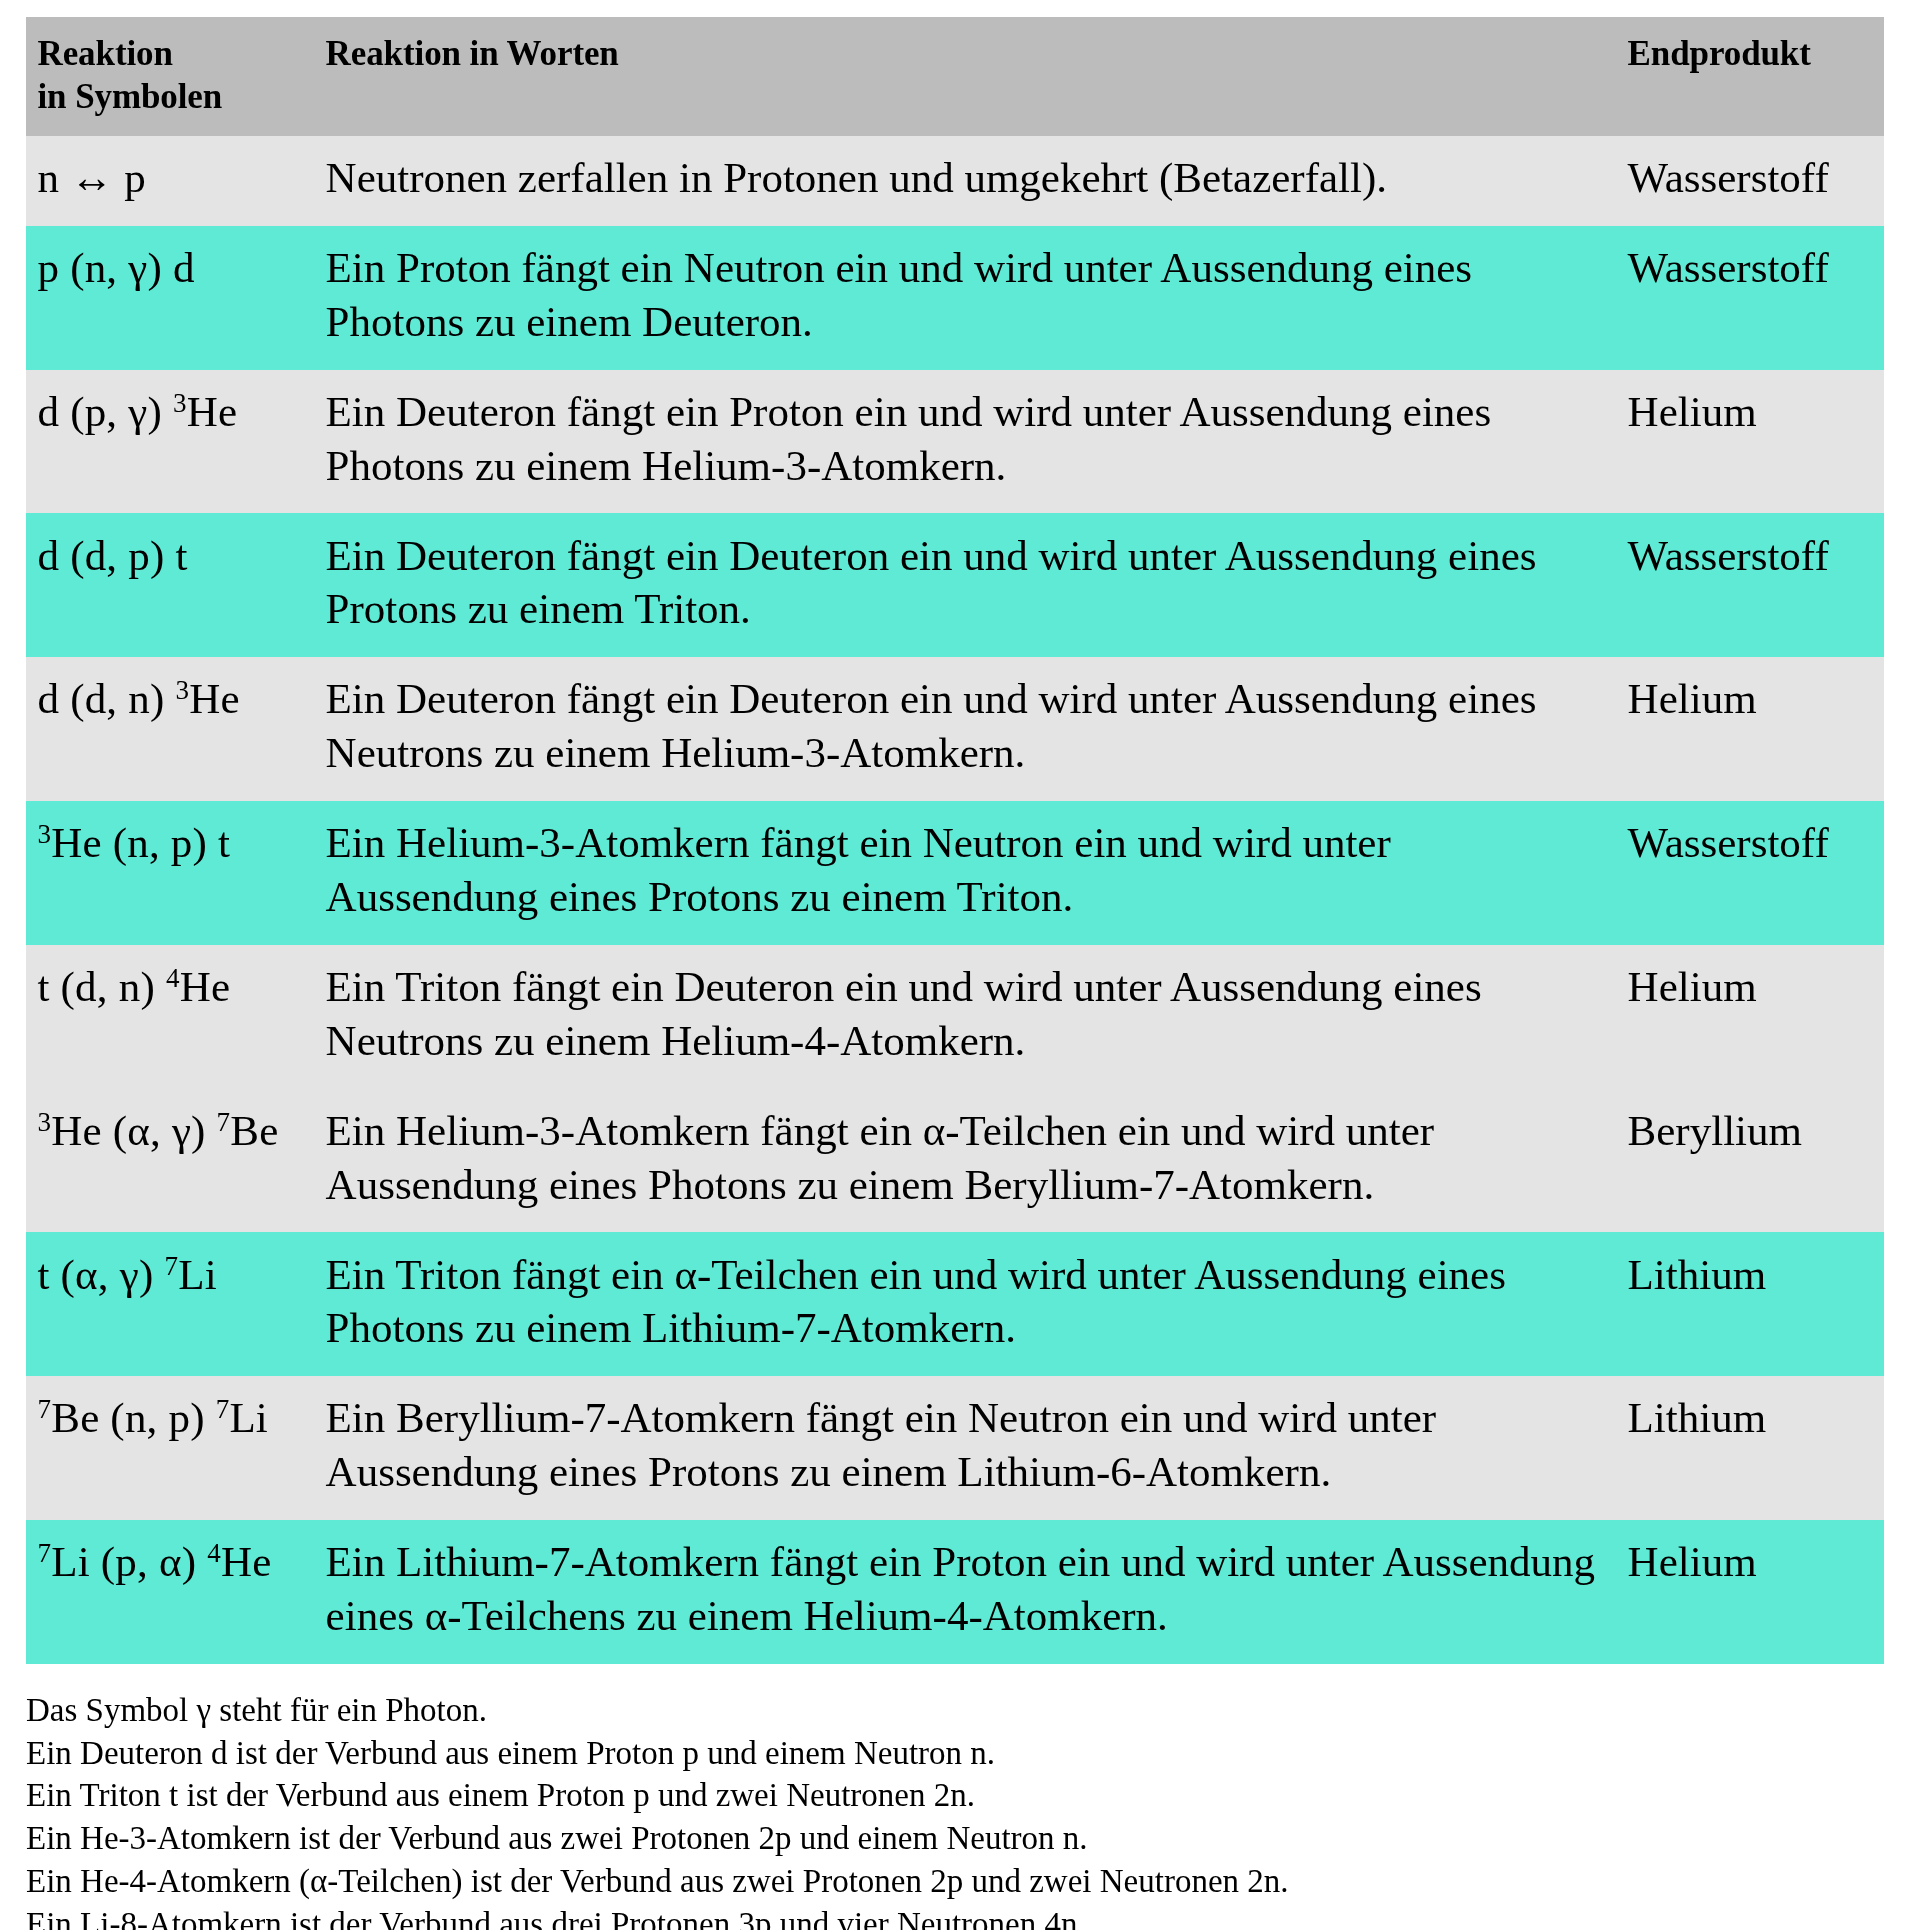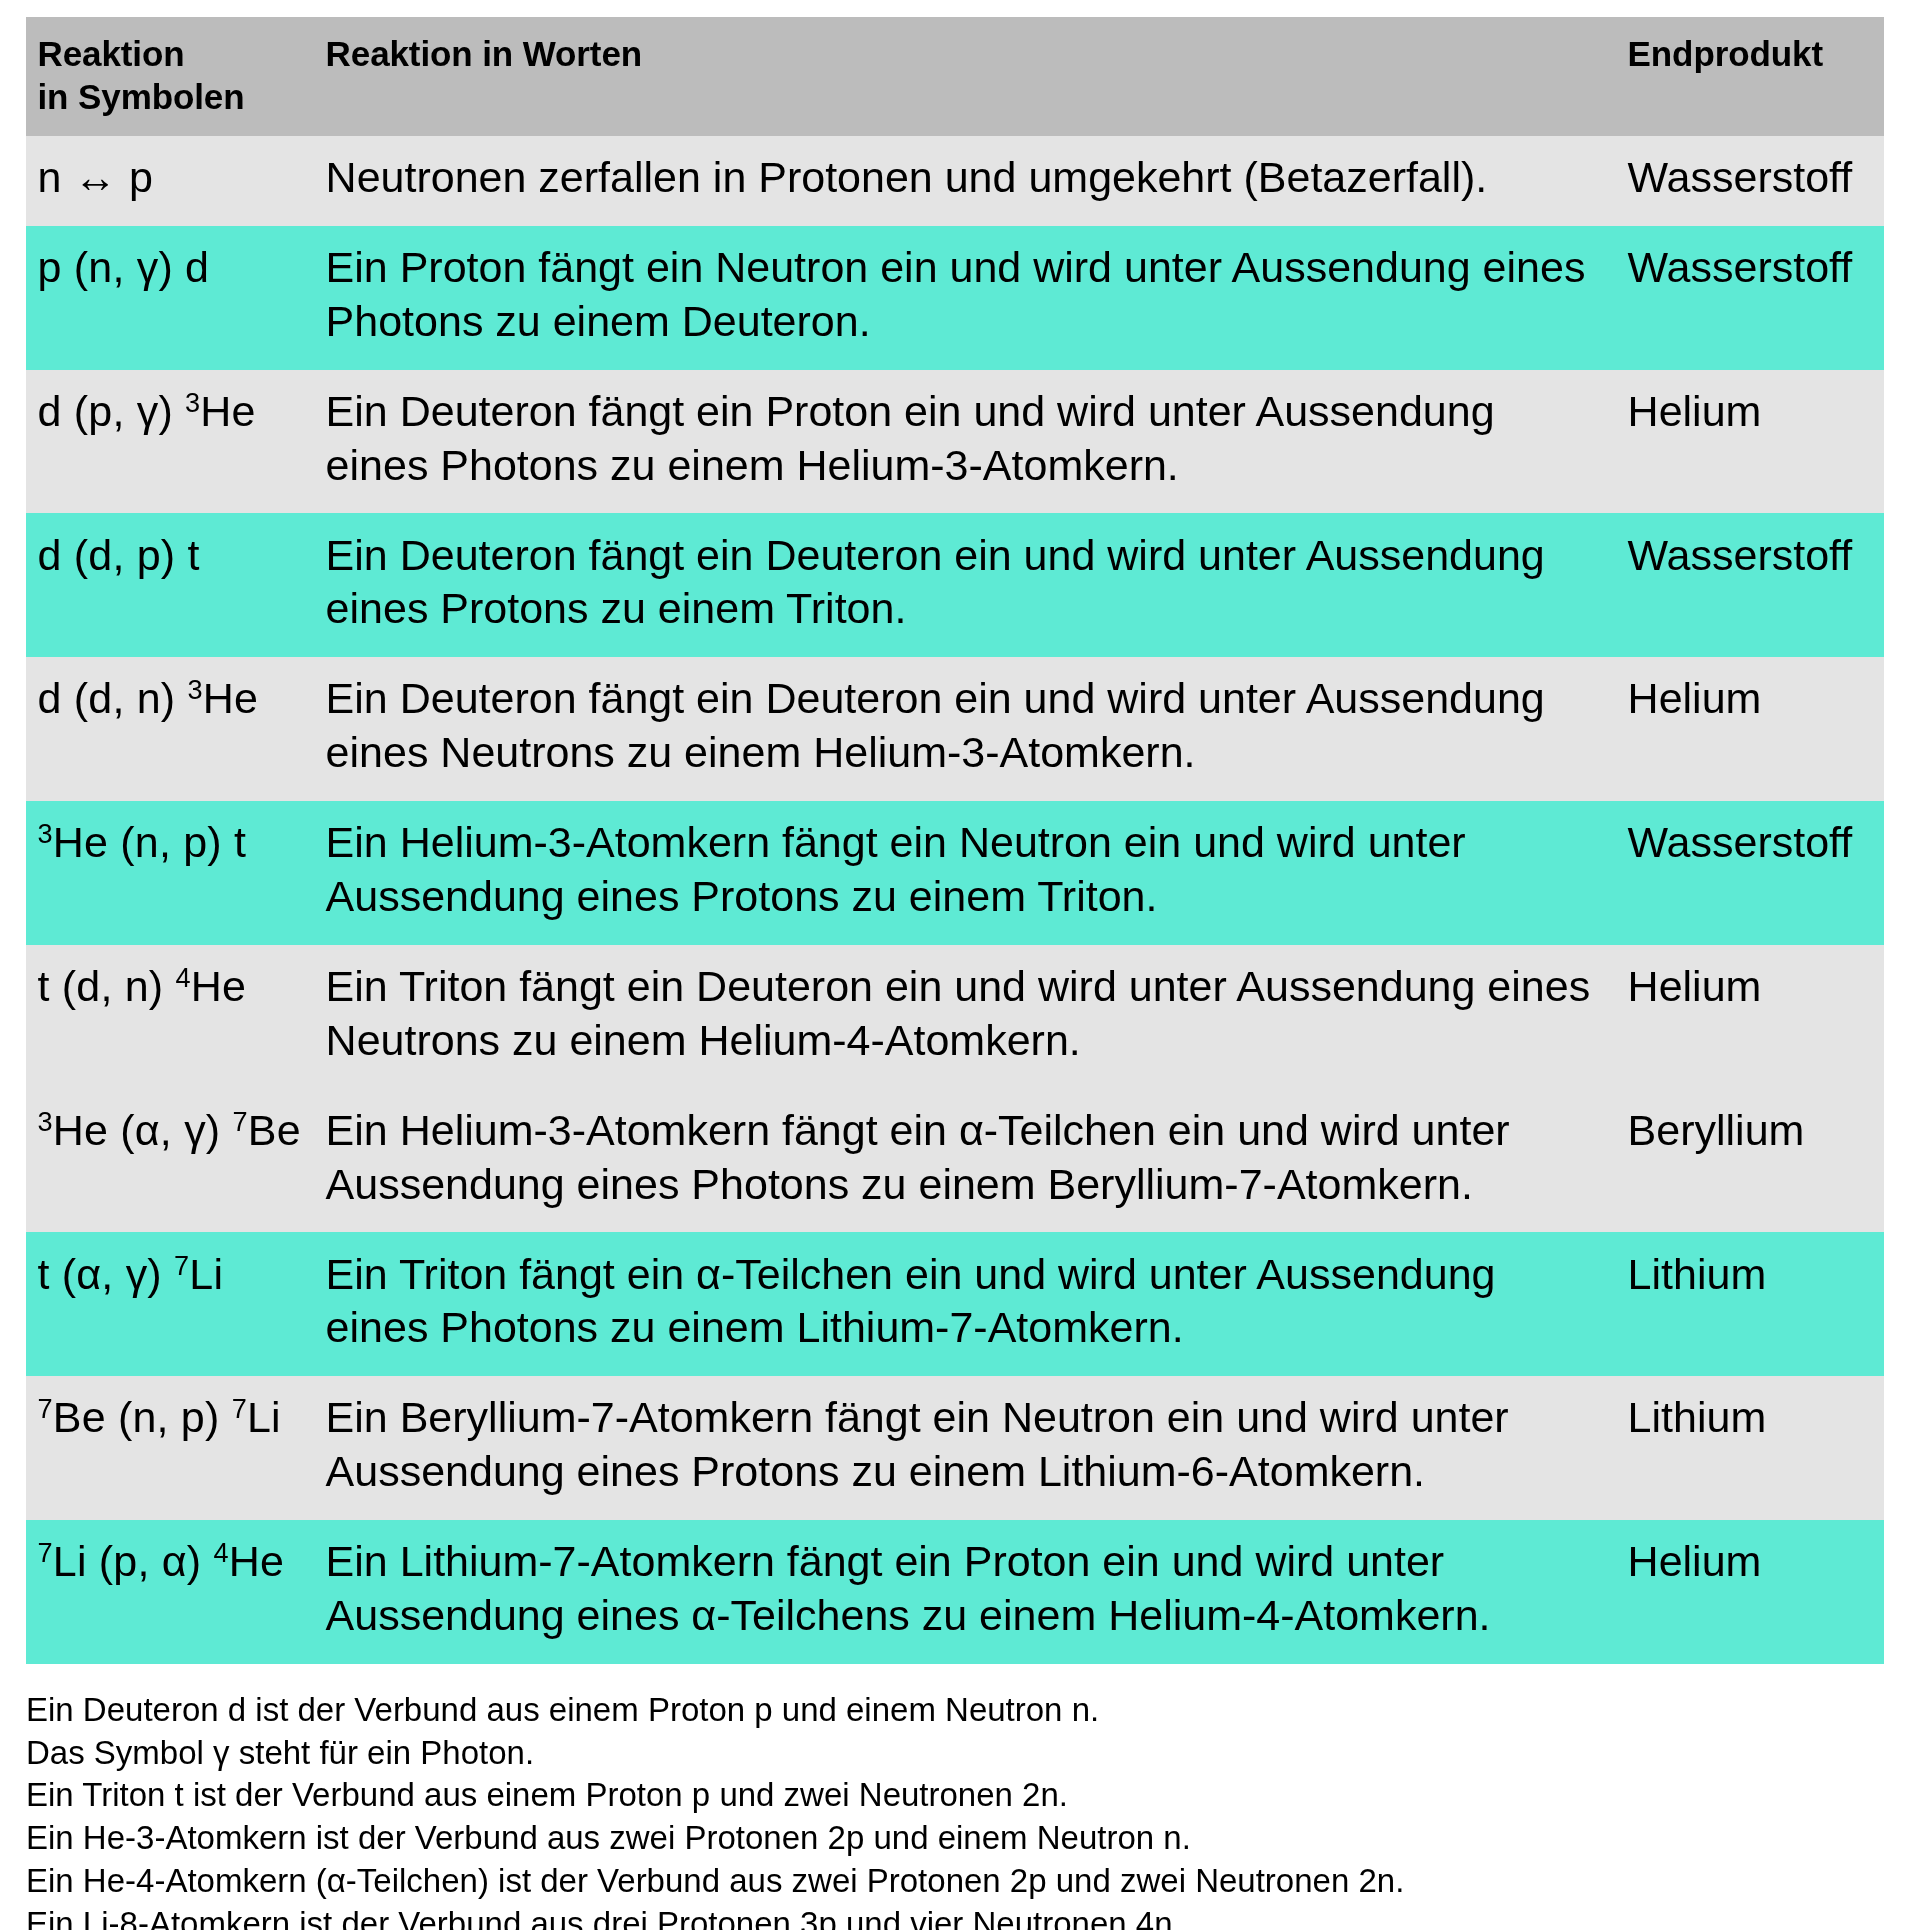--- a/index.html
+++ b/index.html
@@ -15,20 +15,21 @@
     color: #000000;
     overflow: hidden;
   }
 
   .page {
     position: relative;
     width: 1912px;
     height: 1931px;
     box-sizing: border-box;
     padding: 17px 22px 0 26px;
+    font-family: Liberation Serif, serif;
   }
 
   
   table.reaction-table {
     width: 1857px;
     border-collapse: collapse;
     table-layout: fixed;
   }
 
   col.col-sym { width: 292px; }
@@ -164,22 +165,22 @@
         </tr>
         <tr class="row-even">
           <td class="cell-sym"><sup class="iso">7</sup>Li (p, α) <sup class="iso">4</sup>He</td>
           <td class="cell-words">Ein Lithium-7-Atomkern fängt ein Proton ein und wird unter Aussendung eines α-Teilchens zu einem Helium-4-Atomkern.</td>
           <td class="cell-prod">Helium</td>
         </tr>
       </tbody>
   </table>
 
   <div class="footnotes" id="footnotes">
+      <div class="fn-line">Das Symbol γ steht für ein Photon.</div>
       <div class="fn-line">Ein Deuteron d ist der Verbund aus einem Proton p und einem Neutron n.</div>
-      <div class="fn-line">Das Symbol γ steht für ein Photon.</div>
       <div class="fn-line">Ein Triton t ist der Verbund aus einem Proton p und zwei Neutronen 2n.</div>
       <div class="fn-line">Ein He-3-Atomkern ist der Verbund aus zwei Protonen 2p und einem Neutron n.</div>
       <div class="fn-line">Ein He-4-Atomkern (α-Teilchen) ist der Verbund aus zwei Protonen 2p und zwei Neutronen 2n.</div>
       <div class="fn-line">Ein Li-8-Atomkern ist der Verbund aus drei Protonen 3p und vier Neutronen 4n.</div>
       <div class="fn-line">Ein Be-3-Atomkern ist der Verbund aus vier Protonen 4p und drei Neutronen 3n.</div>
     </div>
 
 </div>
 
 

